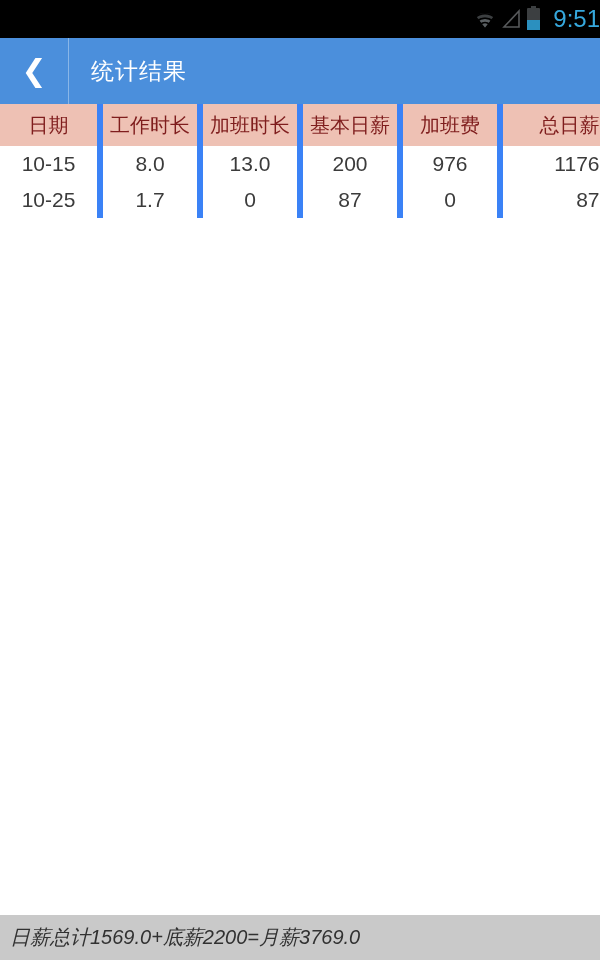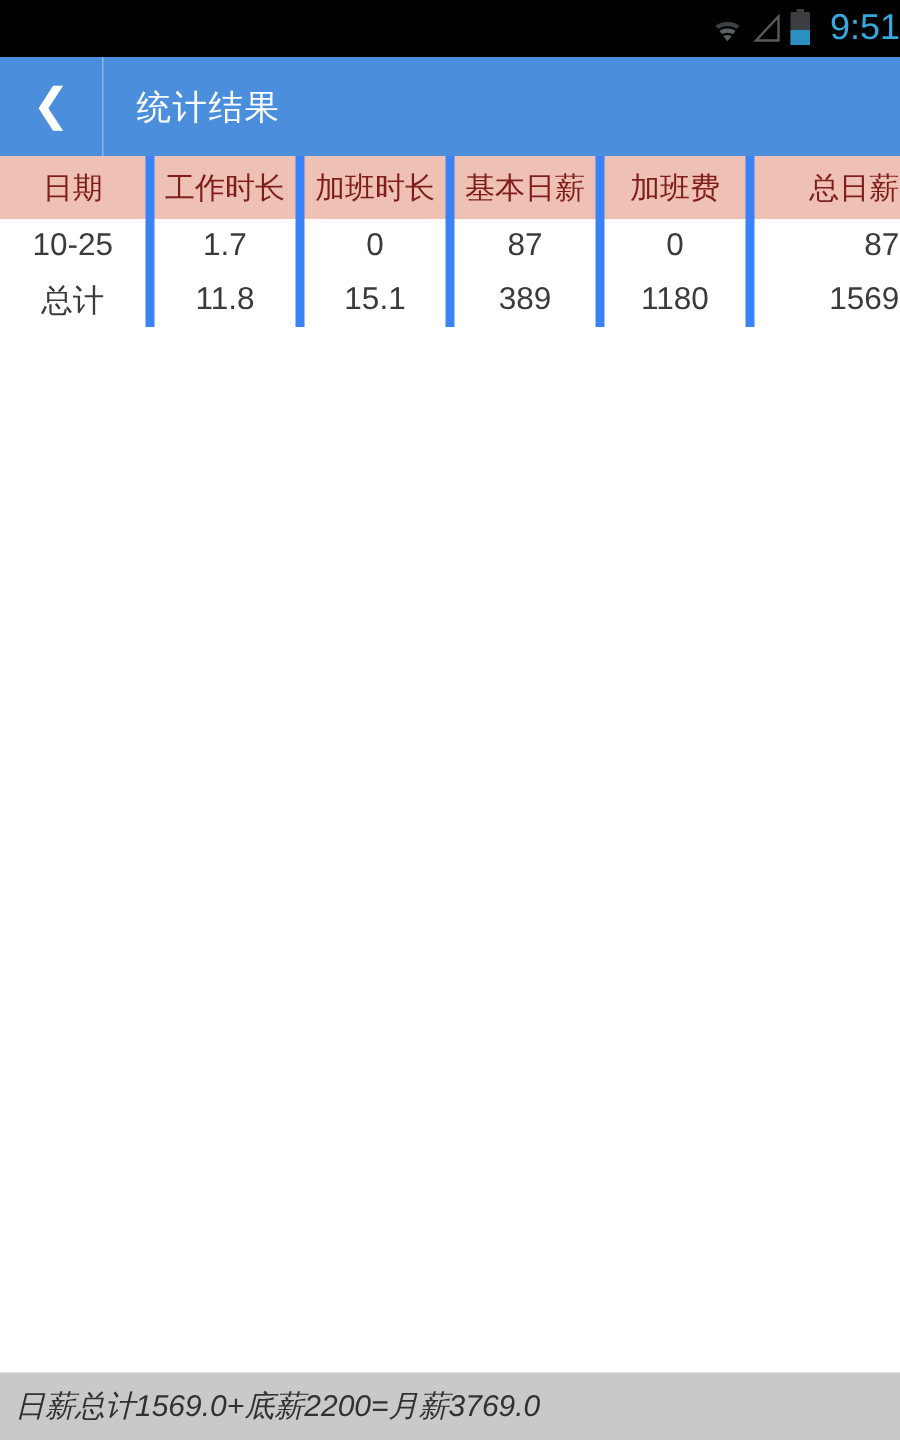--- a/index.html
+++ b/index.html
@@ -215,35 +215,35 @@
         <th>日期</th>
         <th>工作时长</th>
         <th>加班时长</th>
         <th>基本日薪</th>
         <th>加班费</th>
         <th>总日薪</th>
       </tr>
     </thead>
     <tbody>
       <tr>
+        <td>10-15</td>
+        <td>8.0</td>
+        <td>13.0</td>
+        <td>200</td>
+        <td>976</td>
+        <td>1176</td>
+      </tr>
+      <tr>
         <td>10-25</td>
         <td>1.7</td>
         <td>0</td>
         <td>87</td>
         <td>0</td>
         <td>87</td>
       </tr>
-      <tr>
-        <td>总计</td>
-        <td>11.8</td>
-        <td>15.1</td>
-        <td>389</td>
-        <td>1180</td>
-        <td>1569</td>
-      </tr>
     </tbody>
   </table>
 </div>
 
 <div class="content-space"></div>
 
 <div class="summary-bar">
   <span class="summary-text">日薪总计1569.0+底薪2200=月薪3769.0</span>
 </div>
 

